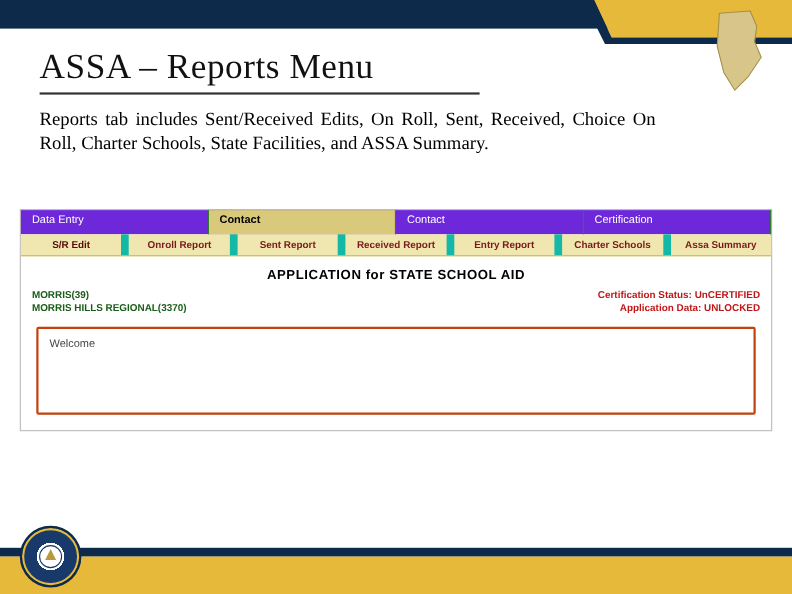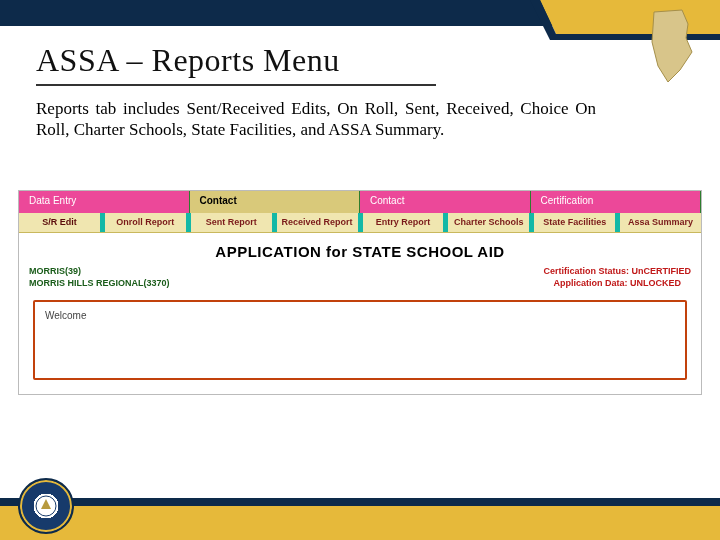--- a/index.html
+++ b/index.html
@@ -5,32 +5,32 @@
   * { box-sizing: border-box; margin: 0; padding: 0; }
   html, body { width: 720px; height: 540px; font-family: "Times New Roman", serif; background: #fff; overflow: hidden; }
   .slide { position: relative; width: 720px; height: 540px; }
   .top-bar { position: absolute; top: 0; left: 0; width: 720px; height: 26px; background: #0d2a4a; }
   .diag-band { position: absolute; top: 0; left: 0; width: 720px; height: 120px; pointer-events: none; }
   .title { position: absolute; top: 42px; left: 36px; font-size: 32px; color: #111; font-weight: normal; letter-spacing: 0.5px; }
   .title-underline { position: absolute; top: 84px; left: 36px; width: 400px; height: 2px; background: #333; }
   .desc { position: absolute; top: 98px; left: 36px; width: 560px; font-size: 17px; line-height: 1.25; text-align: justify; color: #000; }
   .nj-icon { position: absolute; top: 8px; right: 20px; }
   .screenshot { position: absolute; top: 190px; left: 18px; width: 684px; border: 1px solid #bbb; background: #fff; font-family: Arial, sans-serif; }
-  .main-tabs { display: flex; background: #ec4899; height: 22px; }
+  .main-tabs { display: flex; background: #6d28d9; height: 22px; }
   .main-tab { flex: 1; font-size: 10px; color: #fff; padding: 4px 10px; border-right: 1px solid #2e7d2e; cursor: default; }
   .main-tab.active { background: #d9c97a; color: #000; font-weight: bold; }
   .sub-tabs { display: flex; background: #f0e6b0; border-bottom: 1px solid #c9b85e; height: 20px; }
-  .sub-tab { flex: 1; font-size: 9px; font-weight: bold; color: #7a1a1a; text-align: center; padding: 4px 2px; border-right: 5px solid #14b8a6; cursor: default; }
+  .sub-tab { flex: 1; font-size: 9px; font-weight: bold; color: #7a1a1a; text-align: center; padding: 4px 2px; border-right: 7px solid #14b8a6; cursor: default; }
   .sub-tab:last-child { border-right: none; }
   .sub-tab.active { color: #5a0a0a; }
-  .app-title { text-align: center; font-size: 15px; font-weight: bold; padding: 10px 0 6px; letter-spacing: 0.5px; }
+  .app-title { text-align: center; font-size: 12px; font-weight: bold; padding: 10px 0 6px; letter-spacing: 0.5px; }
   .info-row { display: flex; justify-content: space-between; padding: 0 10px 4px; font-size: 9px; }
   .left-col .line1 { color: #1a5c1a; font-weight: bold; }
   .left-col .line2 { color: #1a5c1a; font-weight: bold; margin-top: 2px; text-align: center; }
-  .right-col { text-align: center; }
+  .right-col { text-align: right; }
   .right-col .l1 { color: #c01818; font-weight: bold; }
   .right-col .l2 { color: #c01818; font-weight: bold; margin-top: 2px; }
   .welcome-box { margin: 8px 14px 14px; height: 80px; border: 2px solid #c2410c; border-radius: 2px; padding: 8px 10px; font-size: 10px; color: #444; background: #fff; }
   .bottom-bar { position: absolute; bottom: 0; left: 0; width: 720px; height: 34px; background: #e6b93a; }
   .bottom-blue { position: absolute; bottom: 34px; left: 0; width: 720px; height: 8px; background: #0d2a4a; }
   .seal { position: absolute; bottom: 6px; left: 18px; width: 56px; height: 56px; border-radius: 50%; background: radial-gradient(circle at 50% 50%, #fff 0 34%, #173a6b 34% 100%); border: 2px solid #0d2a4a; box-shadow: 0 0 0 2px #e6b93a inset; display: flex; align-items: center; justify-content: center; }
   .seal svg { width: 30px; height: 30px; }
 </style>
 </head>
 <body>
@@ -60,21 +60,20 @@
     <div class="main-tab">Contact</div>
     <div class="main-tab">Certification</div>
   </div>
   <div class="sub-tabs">
     <div class="sub-tab active">S/R Edit</div>
     <div class="sub-tab">Onroll Report</div>
     <div class="sub-tab">Sent Report</div>
     <div class="sub-tab">Received Report</div>
     <div class="sub-tab">Entry Report</div>
     <div class="sub-tab">Charter Schools</div>
-    <div class="sub-tab">State Facilities</div>
     <div class="sub-tab">Assa Summary</div>
   </div>
   <div class="app-title">APPLICATION for STATE SCHOOL AID</div>
   <div class="info-row">
     <div class="left-col">
       <div class="line1">MORRIS(39)</div>
       <div class="line2">MORRIS HILLS REGIONAL(3370)</div>
     </div>
     <div class="right-col">
       <div class="l1">Certification Status: UnCERTIFIED</div>

